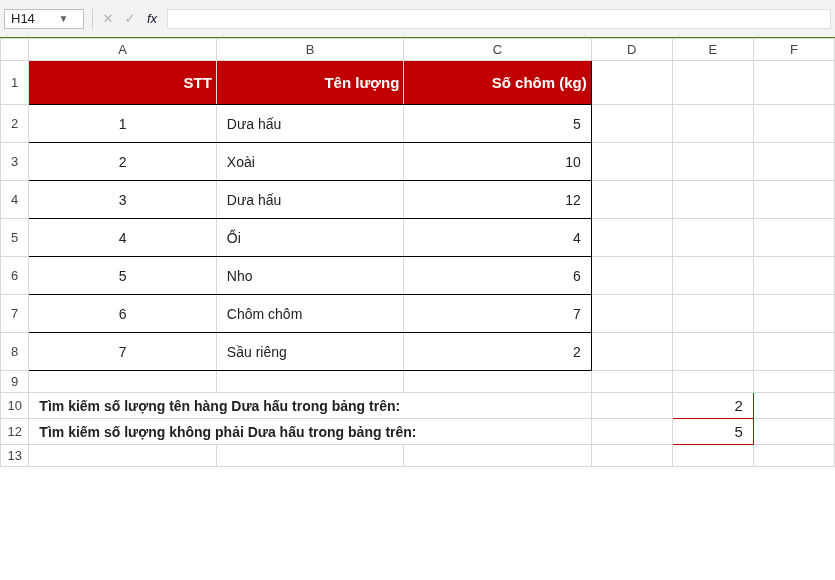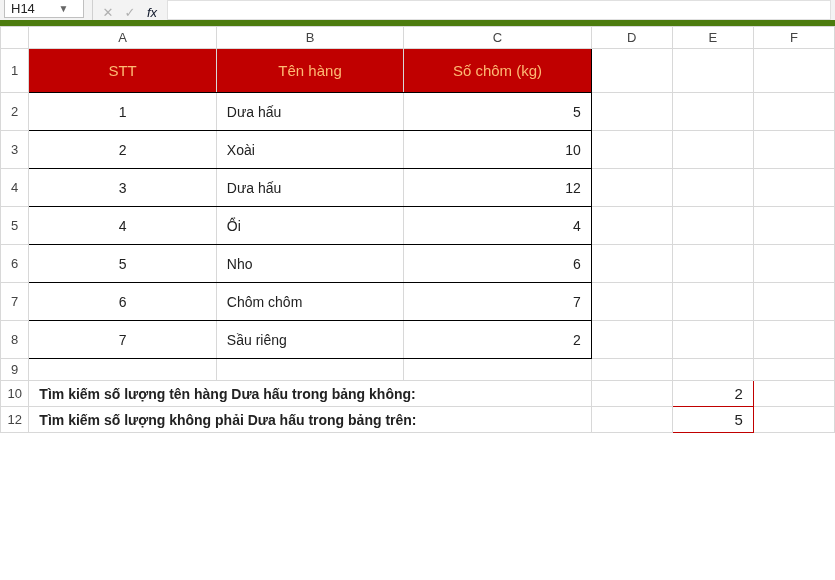--- a/index.html
+++ b/index.html
@@ -9,23 +9,23 @@
     font-size: 14px;
     background: #fff;
     color: #222;
     width: 835px;
     height: 580px;
     overflow: hidden;
   }
   
   .formula-bar {
     display: flex;
-    align-items: flex-end;
-    height: 26px;
-    border-bottom: 6px solid #4d7c0f;
+    align-items: center;
+    height: 38px;
+    border-bottom: 1px solid #4d7c0f;
     background: #f3f3f3;
     font-size: 13px;
   }
   .name-box {
     width: 80px;
     margin: 2px 4px;
     border: 1px solid #c0c0c0;
     background: #fff;
     display: flex;
     align-items: center;
@@ -110,23 +110,23 @@
   .cF { width: 80px; }
   
   .tallrow td, .tallrow th { height: 38px; }
   .hdrrow td, .hdrrow th { height: 44px; }
   .thick-l { border-left: 1.5px solid #000 !important; }
   .thick-r { border-right: 1.5px solid #000 !important; }
   .thick-bt { border-bottom: 1.5px solid #000 !important; }
   .thick-top { border-top: 1.5px solid #000 !important; }
   .redhead {
     background: #c00000 !important;
-    color: #fdba74;
-    font-weight: normal;
-    text-align: center;
+    color: #ffffff;
+    font-weight: bold;
+    text-align: right;
     font-size: 15px;
   }
   .center { text-align: center; }
   .left { text-align: left; padding-left: 6px !important; margin-left: 6px; }
   .right { text-align: right; padding-right: 6px !important; }
   td.cell span { display: block; padding: 0 4px; }
   
   .bold { font-weight: bold; }
   .query td { height: 26px; }
   
@@ -174,21 +174,21 @@
     <th class="colh">E</th>
     <th class="colh">F</th>
   </tr>
 
   <tr class="hdrrow">
     <th class="rowh">1</th>
     <td class="cell redhead thick-l thick-top thick-bt">
             <span>STT</span>
           </td>
     <td class="cell redhead thick-l thick-top thick-bt">
-            <span>Tên hàng</span>
+            <span>Tên lượng</span>
           </td>
     <td class="cell redhead thick-l thick-top thick-bt thick-r">
             <span>Số chôm (kg)</span>
           </td>
     <td class="cell"></td>
     <td class="cell"></td>
     <td class="cell"></td>
   </tr>
 
   <tr class="tallrow">
@@ -303,35 +303,44 @@
           <td class="cell"></td>
           <td class="cell"></td>
     <td class="cell"></td>
           <td class="cell"></td>
           <td class="cell"></td>
   </tr>
 
   <tr class="query">
     <th class="rowh">10</th>
     <td class="cell left bold" colspan="3">
-            <span>Tìm kiếm số lượng tên hàng Dưa hấu trong bảng không:</span>
+            <span>Tìm kiếm số lượng tên hàng Dưa hấu trong bảng trên:</span>
           </td>
     <td class="cell"></td>
     <td class="cell resbox">
             <span>2</span>
           </td>
     <td class="cell"></td>
   </tr>
   <tr class="query">
     <th class="rowh">12</th>
     <td class="cell left bold" colspan="3">
             <span>Tìm kiếm số lượng không phải Dưa hấu trong bảng trên:</span>
           </td>
     <td class="cell"></td>
     <td class="cell resbox">
             <span>5</span>
           </td>
     <td class="cell"></td>
   </tr>
 
+  <tr>
+    <th class="rowh">13</th>
+    <td class="cell"></td>
+          <td class="cell"></td>
+          <td class="cell"></td>
+    <td class="cell"></td>
+          <td class="cell"></td>
+          <td class="cell"></td>
+  </tr>
 </tbody>
     </table>
 </div>
 
 </body></html>

